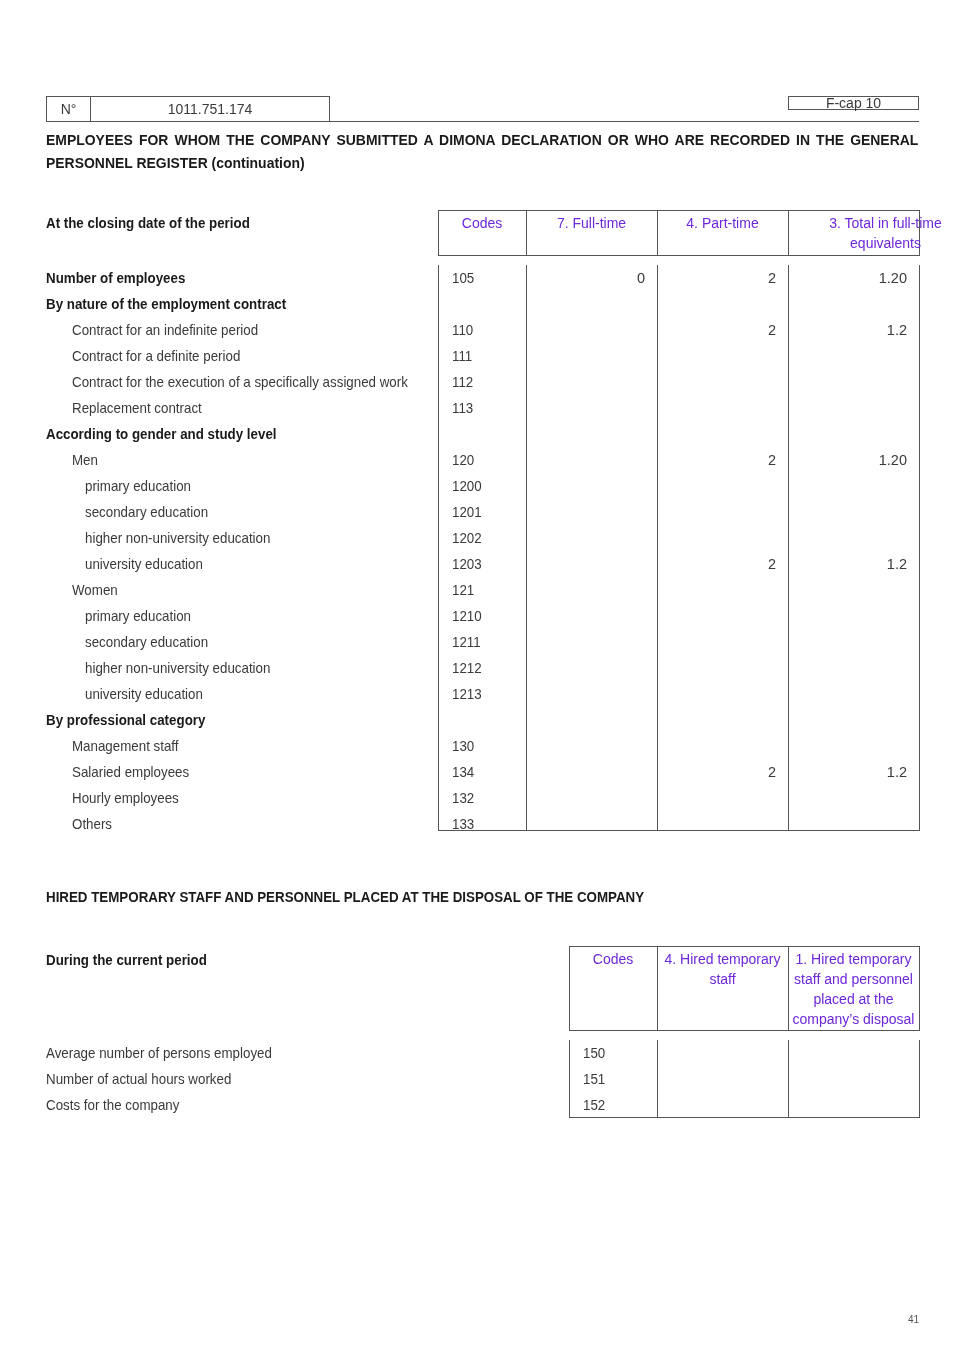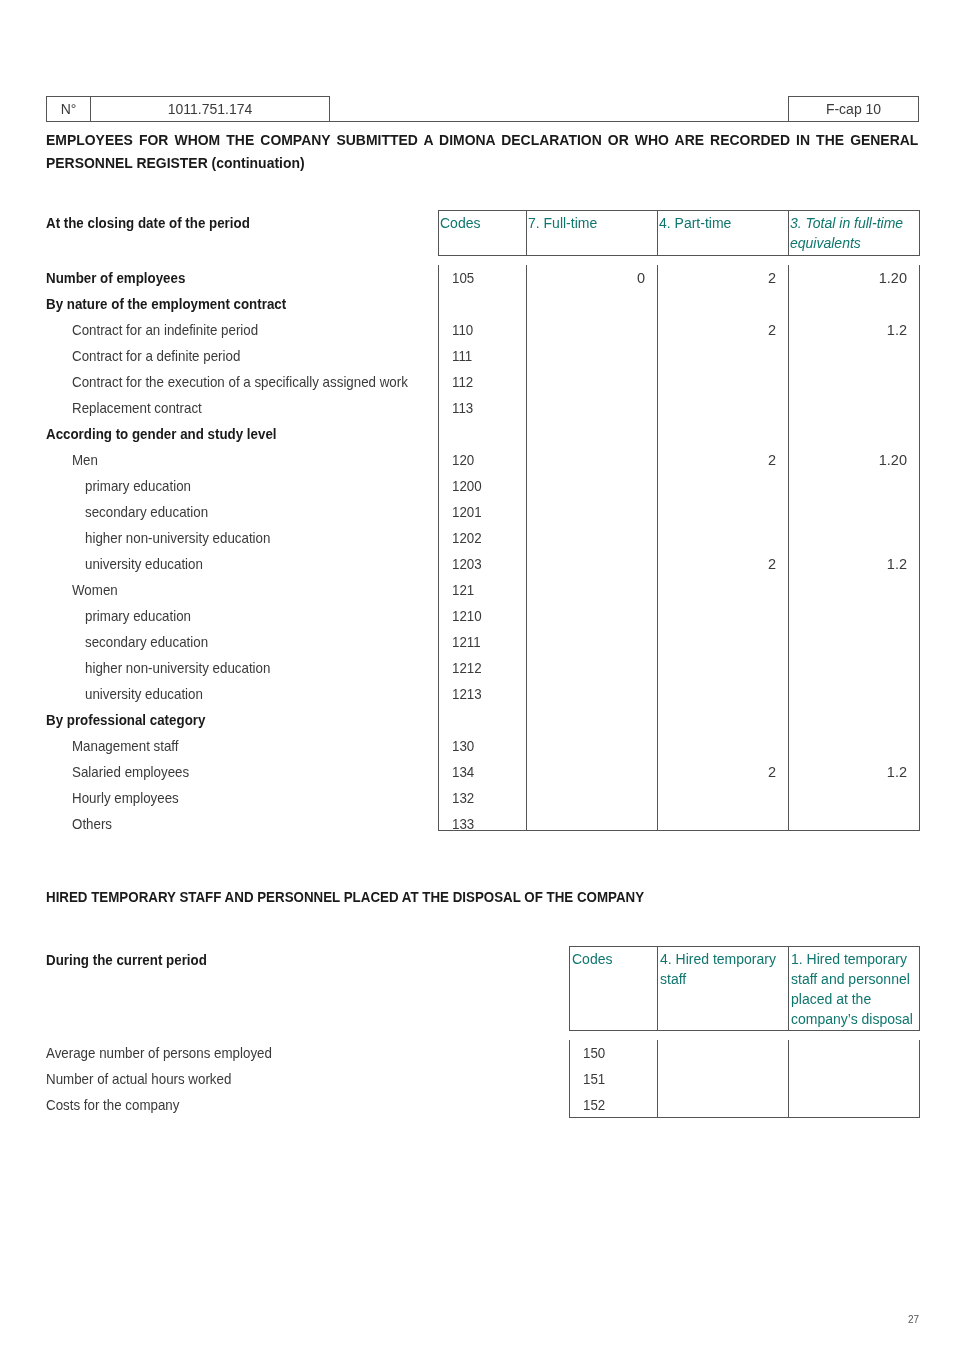--- a/index.html
+++ b/index.html
@@ -13,37 +13,37 @@
   .box { position: absolute; border: 1px solid #555; box-sizing: border-box; }
   .cell-c { display: flex; align-items: center; justify-content: center; font-size: 14px; color: #3a3a3a; }
   .title {
     position: absolute; left: 46px; top: 128px; width: 873px;
     font-size: 15px; font-weight: bold; color: #1a1a1a; line-height: 23px;
     text-align: justify; text-align-last: left;
     transform: scaleX(0.93); transform-origin: left top; width: 938px;
   }
   .vline { position: absolute; width: 1px; background: #555; }
   .hline { position: absolute; height: 1px; background: #555; }
-  .colhead { position: absolute; font-size: 14px; text-align: left; line-height: 20px; color: #0f766e; }
+  .colhead { position: absolute; font-size: 14px; text-align: center; line-height: 20px; color: #6d28d9; }
   .row-label { position: absolute; font-size: 14.5px; line-height: 20px; white-space: nowrap; transform: scaleX(0.92); transform-origin: left center; }
   .code { position: absolute; font-size: 14.5px; line-height: 20px; transform: scaleX(0.92); transform-origin: left center; }
   .num { position: absolute; font-size: 14.5px; line-height: 20px; text-align: right; }
   .pageno { position: absolute; left: 908px; top: 1314px; font-size: 10px; color: #555; }
 </style>
 </head>
 <body>
 
 <div class="hdr-line"></div>
 <div class="box cell-c" style="left:46px; top:96px; width:45px; height:26px;">
   <span>N°</span>
 </div>
 <div class="box cell-c" style="left:90px; top:96px; width:240px; height:26px;">
   <span>1011.751.174</span>
 </div>
-<div class="box cell-c" style="left:788px; top:96px; width:131px; height:26px;">
+<div class="box cell-c" style="left:788px; top:96px; width:131px; height:14px;">
   <span>F-cap 10</span>
 </div>
 
 <div class="title">EMPLOYEES FOR WHOM THE COMPANY SUBMITTED A DIMONA DECLARATION OR WHO ARE RECORDED IN THE GENERAL PERSONNEL REGISTER (continuation)</div>
 
 <div class="row-label bold" style="left:46px; top:213px;">At the closing date of the period</div>
 
 <div id="s1-table">
     <div class="hline" style="left:438px; top:210px; width:482px;"></div>
     <div class="hline" style="left:438px; top:255px; width:482px;"></div>
@@ -54,21 +54,21 @@
     <div class="vline" style="left:657px; top:210px; height:45px;"></div>
     <div class="vline" style="left:657px; top:265px; height:565px;"></div>
     <div class="vline" style="left:788px; top:210px; height:45px;"></div>
     <div class="vline" style="left:788px; top:265px; height:565px;"></div>
     <div class="vline" style="left:919px; top:210px; height:45px;"></div>
     <div class="vline" style="left:919px; top:265px; height:565px;"></div>
     <div class="hline" style="left:438px; top:830px; width:482px;"></div>
     <div class="colhead" style="left:440px; top:213px; width:84px;">Codes</div>
     <div class="colhead" style="left:528px; top:213px; width:127px;">7. Full-time</div>
     <div class="colhead" style="left:659px; top:213px; width:127px;">4. Part-time</div>
-    <div class="colhead" style="left:790px; top:213px; width:127px;font-style:italic;">3. Total in full-time equivalents</div>
+    <div class="colhead" style="left:822px; top:213px; width:127px;">3. Total in full-time equivalents</div>
     <div>
       <div class="row-label bold" style="left:46px; top:268px;">Number of employees</div>
       <div class="code" style="left:452px; top:268px;">105</div>
       <div class="num" style="left:526px; top:268px; width:119px;">0</div>
       <div class="num" style="left:657px; top:268px; width:119px;">2</div>
       <div class="num" style="left:788px; top:268px; width:119px;">1.20</div>
     </div>
     <div>
       <div class="row-label bold" style="left:46px; top:294px;">By nature of the employment contract</div>
       <div class="code" style="left:452px; top:294px;"></div>
@@ -249,13 +249,13 @@
       <div class="num" style="left:788px; top:1069px; width:119px;"></div>
     </div>
     <div>
       <div class="row-label" style="left:46px; top:1095px;">Costs for the company</div>
       <div class="code" style="left:583px; top:1095px;">152</div>
       <div class="num" style="left:657px; top:1095px; width:119px;"></div>
       <div class="num" style="left:788px; top:1095px; width:119px;"></div>
     </div>
   </div>
 
-<div class="pageno">27</div>
+<div class="pageno">41</div>
 
 </body></html>

